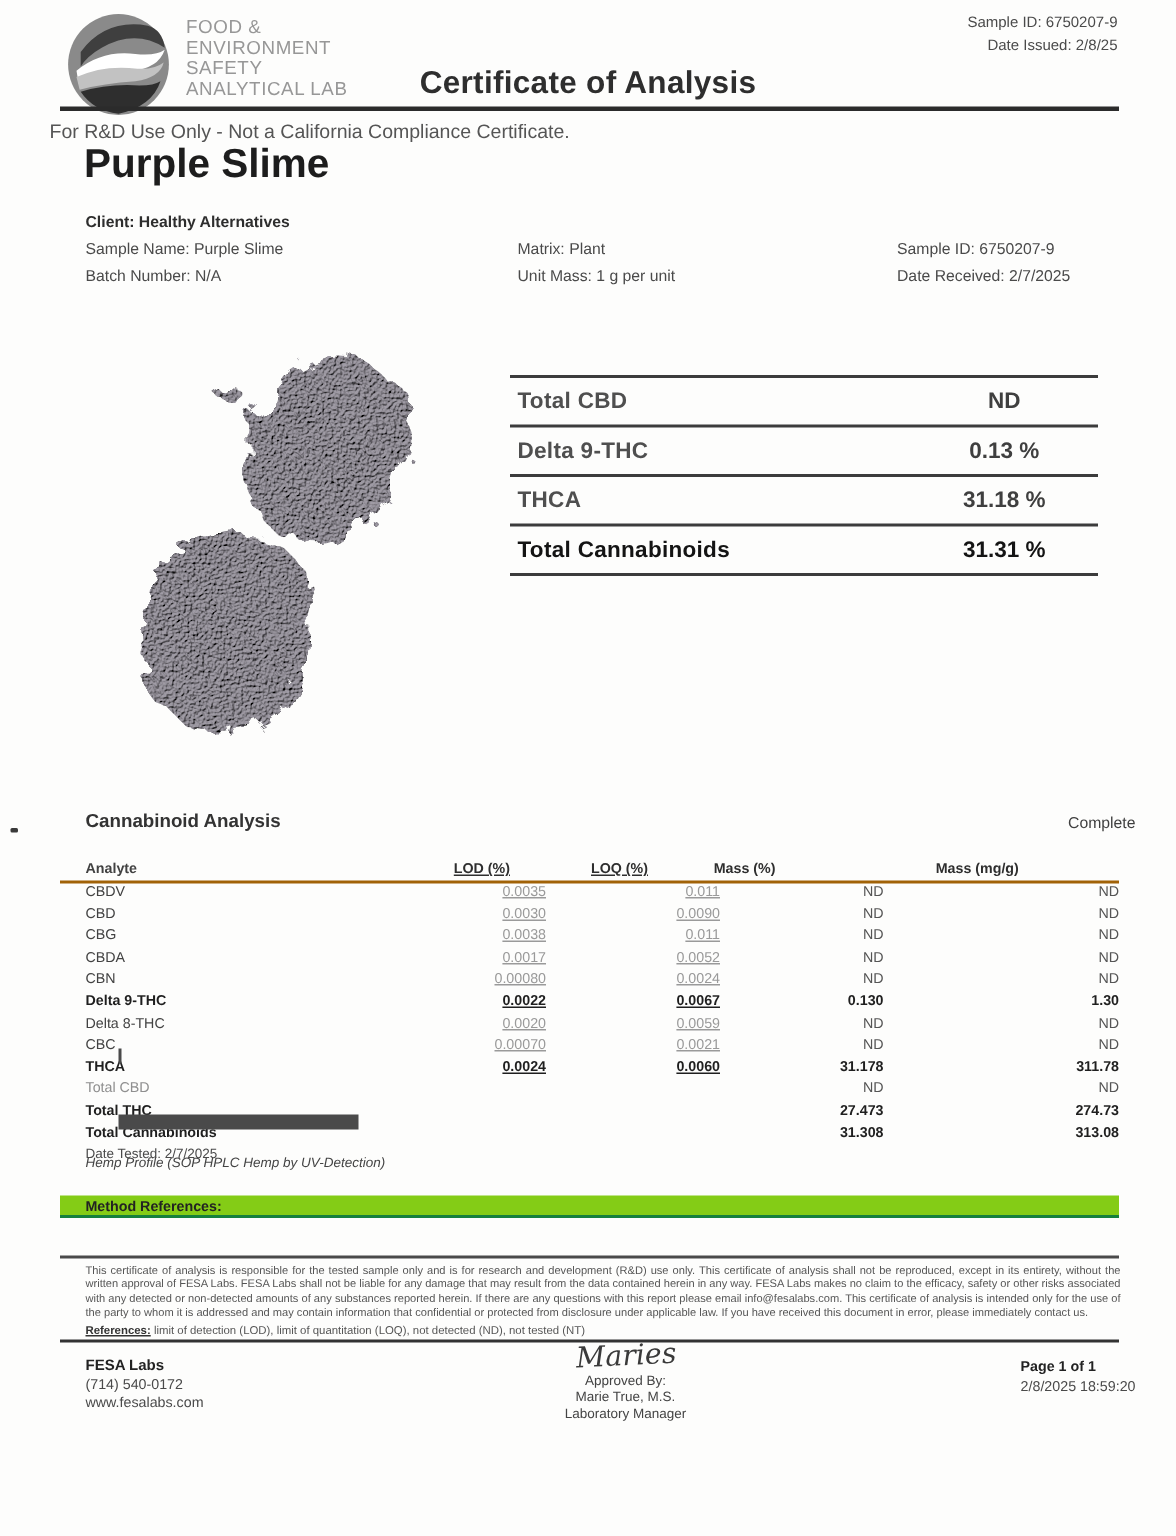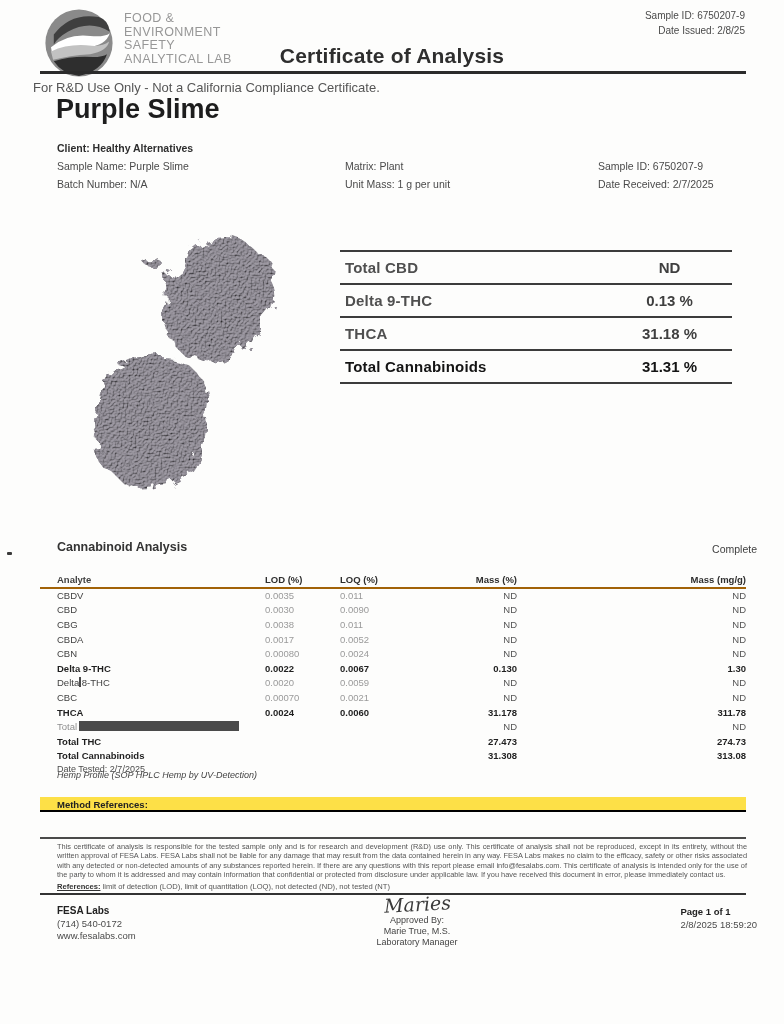--- a/index.html
+++ b/index.html
@@ -29,33 +29,33 @@
   .sum-label { flex:1; padding-left:5px; font-size:15px; font-weight:bold; color:#4f4f4f; letter-spacing:.2px; }
   .sum-value { width:125px; text-align:center; font-size:15px; font-weight:bold; color:#3f3f3f; }
   .sum-row.last .sum-label, .sum-row.last .sum-value { color:#141414; }
 
   
   .an-title { position:absolute; left:57px; top:540px; font-size:12.5px; font-weight:bold; color:#333; }
   .an-status { position:absolute; right:27px; top:543px; font-size:10.5px; color:#3f3f3f; }
   .an-table { position:absolute; left:40px; top:572px; width:706px; }
   .an-grid { display:grid; grid-template-columns:225px 75px 92px 85px 1fr; align-items:center; }
   .an-head { height:17px; border-bottom:2px solid #a16207; font-size:9.5px; font-weight:bold; color:#2e2e2e; }
-  .an-row { height:14.6px; font-size:9.5px; }
+  .an-row { height:14.6px; font-size:9.5px;gap:24px; }
   .cell-analyte { padding-left:17px; text-align:left; color:#424242; }
-  .cell-num { color:#9a9a9a; }
+  .cell-num { text-align:right; color:#9a9a9a;text-decoration:underline; }
   .cell-mass { text-align:right; color:#555; }
   .cell-bar { position:relative; height:100%; }
   .bar { position:absolute; left:39px; top:2.5px; height:9.5px; background:#4a4a4a; }
   .an-row.bold .cell-analyte, .an-row.bold .cell-num, .an-row.bold .cell-mass { font-weight:bold; color:#1f1f1f; }
   .an-row.light .cell-analyte { color:#8f8f8f; }
 
   .date-tested { position:absolute; left:57px; top:764px; font-size:9px; color:#4a4a4a; }
   .formula { position:absolute; left:57px; top:781px; font-size:9px; color:#4a4a4a; }
 
-  .method-band { position:absolute; left:40px; top:797px; width:706px; height:15px; background:#fde047; border-bottom:2px solid #000000; }
+  .method-band { position:absolute; left:40px; top:797px; width:706px; height:15px; background:#84cc16; border-bottom:2px solid #15803d; }
   .method-band span { position:absolute; left:17px; top:2px; font-size:9.5px; font-weight:bold; color:#222; }
   .method-value { position:absolute; left:57px; top:770px; font-size:9px; color:#444;font-style:italic; }
 
   
   .disc-rule-top { position:absolute; left:40px; top:837px; width:706px; height:1.5px; background:#4a4a4a; }
   .disclaimer { position:absolute; left:57px; top:842px; width:690px; font-size:7.4px; line-height:9.4px; color:#555; text-align:justify; }
   .references { position:absolute; left:57px; top:882px; font-size:7.6px; color:#555; }
   .references b { color:#333;text-decoration:underline; }
   .disc-rule-bot { position:absolute; left:40px; top:893px; width:706px; height:2px; background:#333; }
 
@@ -151,21 +151,21 @@
 
   <div class="an-title">Cannabinoid Analysis</div>
   <div class="an-status">Complete</div>
 
   <div class="an-table">
     <div class="an-grid an-head">
       <div class="cell-analyte">Analyte</div>
       <div class="cell-num" style="color:#2e2e2e;">LOD (%)</div>
       <div class="cell-num" style="color:#2e2e2e;">LOQ (%)</div>
       <div class="cell-mass" style="color:#2e2e2e; font-weight:bold;">Mass (%)</div>
-      <div class="cell-mass" style="color:#2e2e2e; font-weight:bold; text-align:right; padding-left:40px;">Mass (mg/g)</div>
+      <div class="cell-mass" style="color:#2e2e2e; font-weight:bold; text-align:center; padding-left:40px;">Mass (mg/g)</div>
     </div>
     <div>
         <div class="an-grid an-row normal">
           <div class="cell-analyte">CBDV</div>
           <div class="cell-num">0.0035</div>
           <div class="cell-num">0.011</div>
           <div class="cell-mass">ND</div>
           <div class="cell-mass">ND</div>
           <div class="cell-bar"></div>
         </div>

